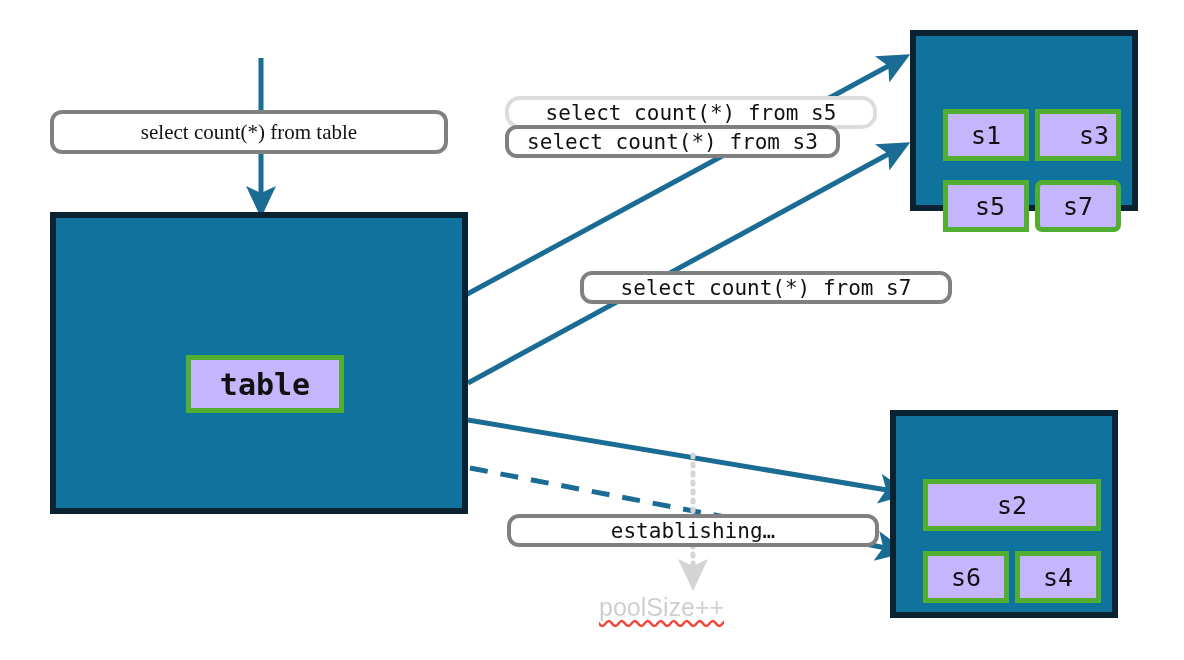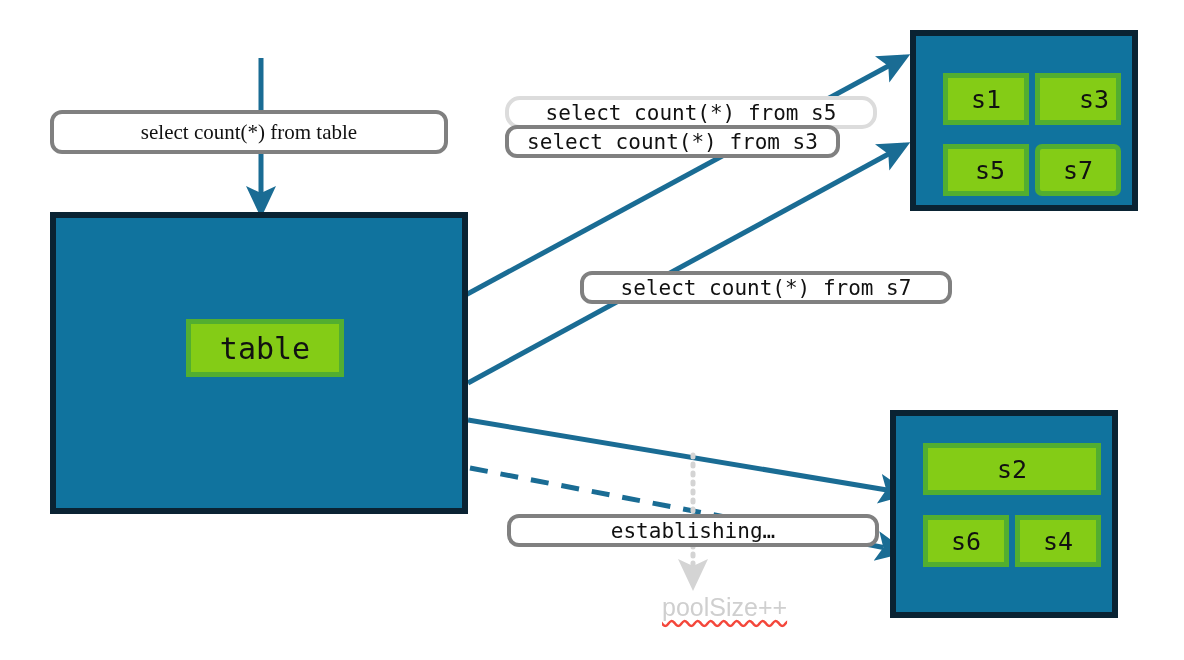--- a/index.html
+++ b/index.html
@@ -30,29 +30,30 @@
   .pool {
     position: absolute;
     background: #10739E;
     border: 6px solid #0A2333;
     box-sizing: border-box;
   }
 
   
   .node {
     position: absolute;
-    background: #84cc16;
+    background: #c4b5fd;
     border: 5px solid #52AE30;
     box-sizing: border-box;
     display: flex;
     align-items: center;
     justify-content: center;
     font-family: "DejaVu Sans Mono", "Liberation Mono", monospace;
     color: #111111;
     white-space: nowrap;
+    margin-top: 36px;
   }
   .node.big { font-size: 30px; }
   .node.srv { font-size: 25px; }
 
   
   .label {
     position: absolute;
     background: #ffffff;
     border: 4px solid #808080;
     border-radius: 12px;
@@ -113,21 +114,21 @@
 
     <g>
       <line x1="470" y1="468" x2="902" y2="551" stroke="#1A6C94" stroke-width="5" stroke-dasharray="18 13" marker-end="url(#ah)"></line>
     </g>
 
     <g>
       <line x1="693" y1="455" x2="693" y2="582" stroke="#D4D4D4" stroke-width="5" stroke-dasharray="2 7" stroke-linecap="round" marker-end="url(#ah-grey)"></line>
     </g>
   </svg>
 
-  <div class="pool" style="left:50px; top:212px; width:418px; height:302px;">
+  <div class="pool" style="left:50px; top:212px; width:418px; height:302px;font-weight:bold;">
     <div class="node big" style="left:130px; top:101px; width:158px; height:58px;
                 position:absolute;">table</div>
   </div>
 
   <div class="pool" style="left:910px; top:30px; width:228px; height:181px;">
     <div class="node srv" style="position:absolute; left:27px; top:37px; width:86px; height:52px;">s1</div>
     <div class="node srv" style="position:absolute; left:119px; top:37px; width:86px; height:52px;padding-left:32px;">s3</div>
     <div class="node srv" style="position:absolute; left:27px; top:108px; width:86px; height:52px;padding-left:8px;">s5</div>
     <div class="node srv" style="position:absolute; left:119px; top:108px; width:86px; height:52px;border-radius:7px;">s7</div>
   </div>
@@ -142,15 +143,15 @@
 
   <div class="label faint" style="left:505px; top:96px; width:372px; height:33px;border-radius:15px;">select count(*) from s5</div>
 
   <div class="label" style="left:505px; top:125px; width:335px; height:33px;">select count(*) from s3</div>
 
   <div class="label" style="left:580px; top:255px; width:372px; height:33px;margin-top:16px;">select count(*) from s7</div>
 
 
   <div class="label" style="left:507px; top:514px; width:372px; height:33px;">establishing…</div>
 
-  <div class="ghost" style="left:662px; top:593px;">poolSize++</div>
+  <div class="ghost" style="left:599px; top:593px;">poolSize++</div>
 
 </div>
 
 </body></html>

